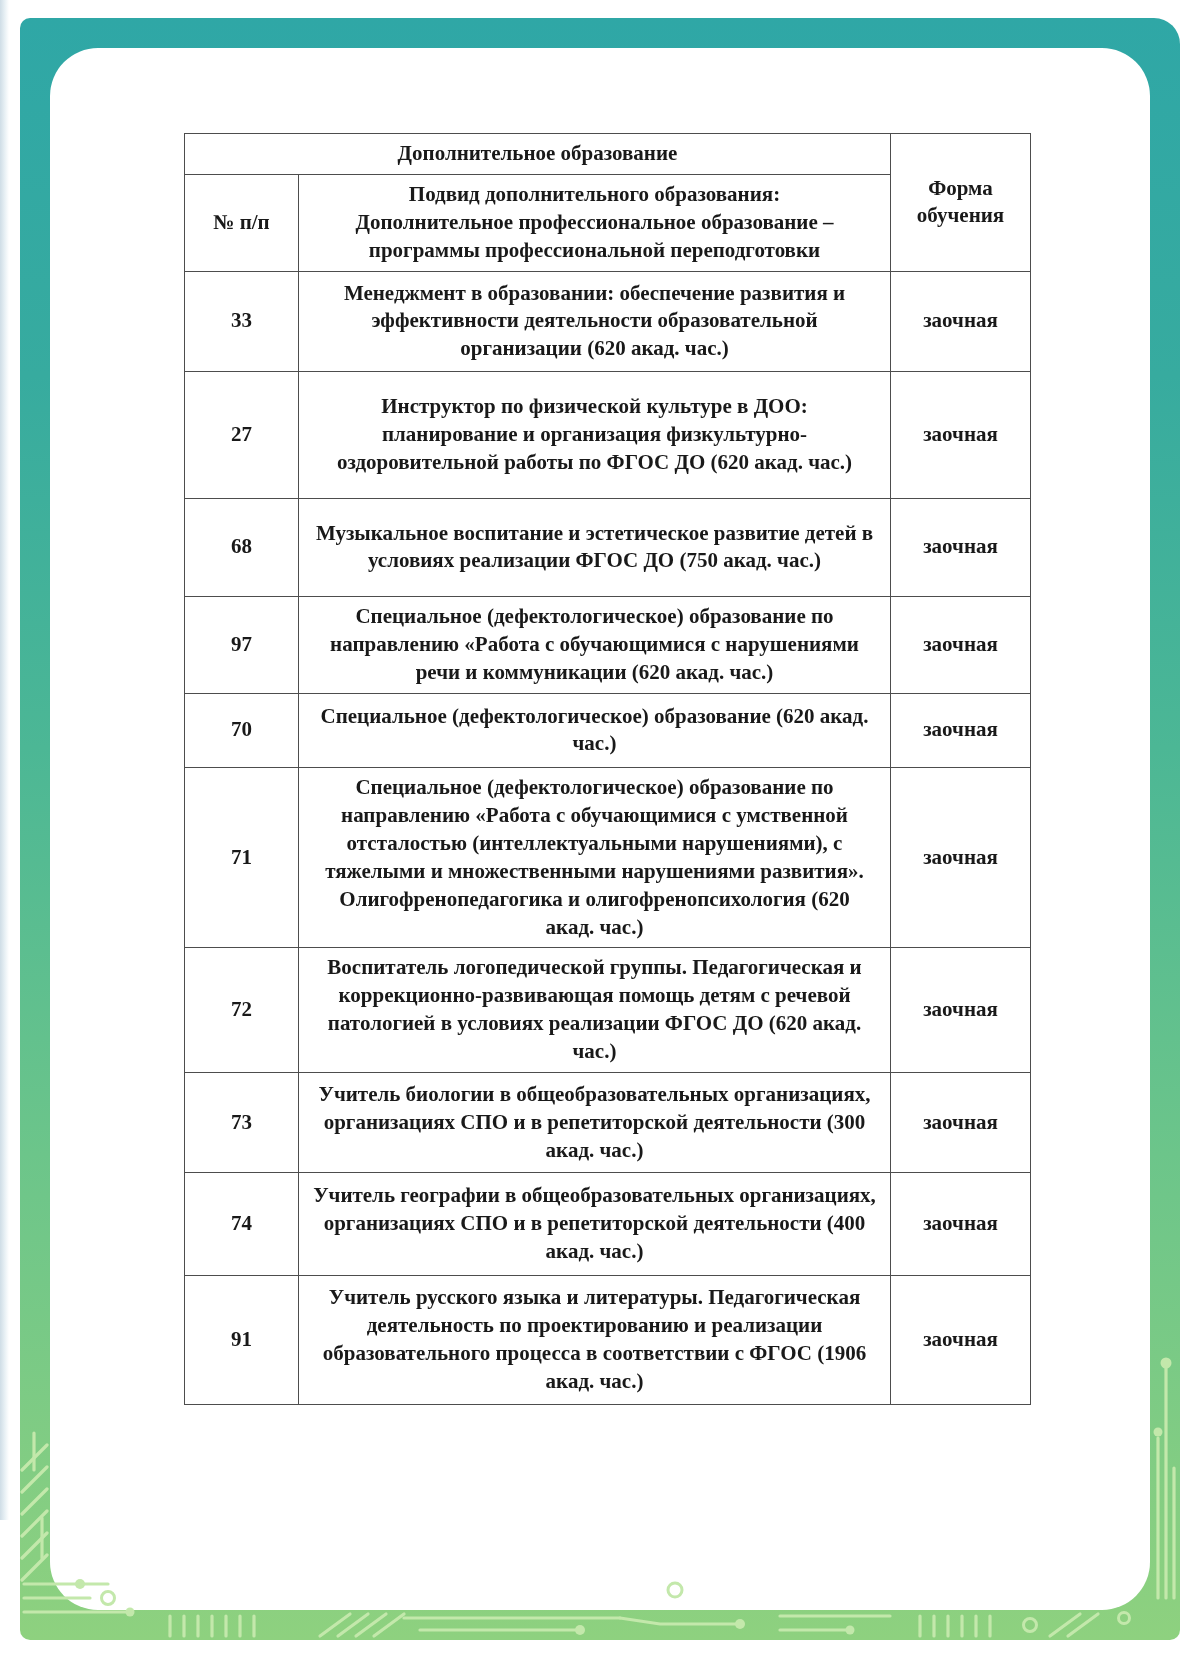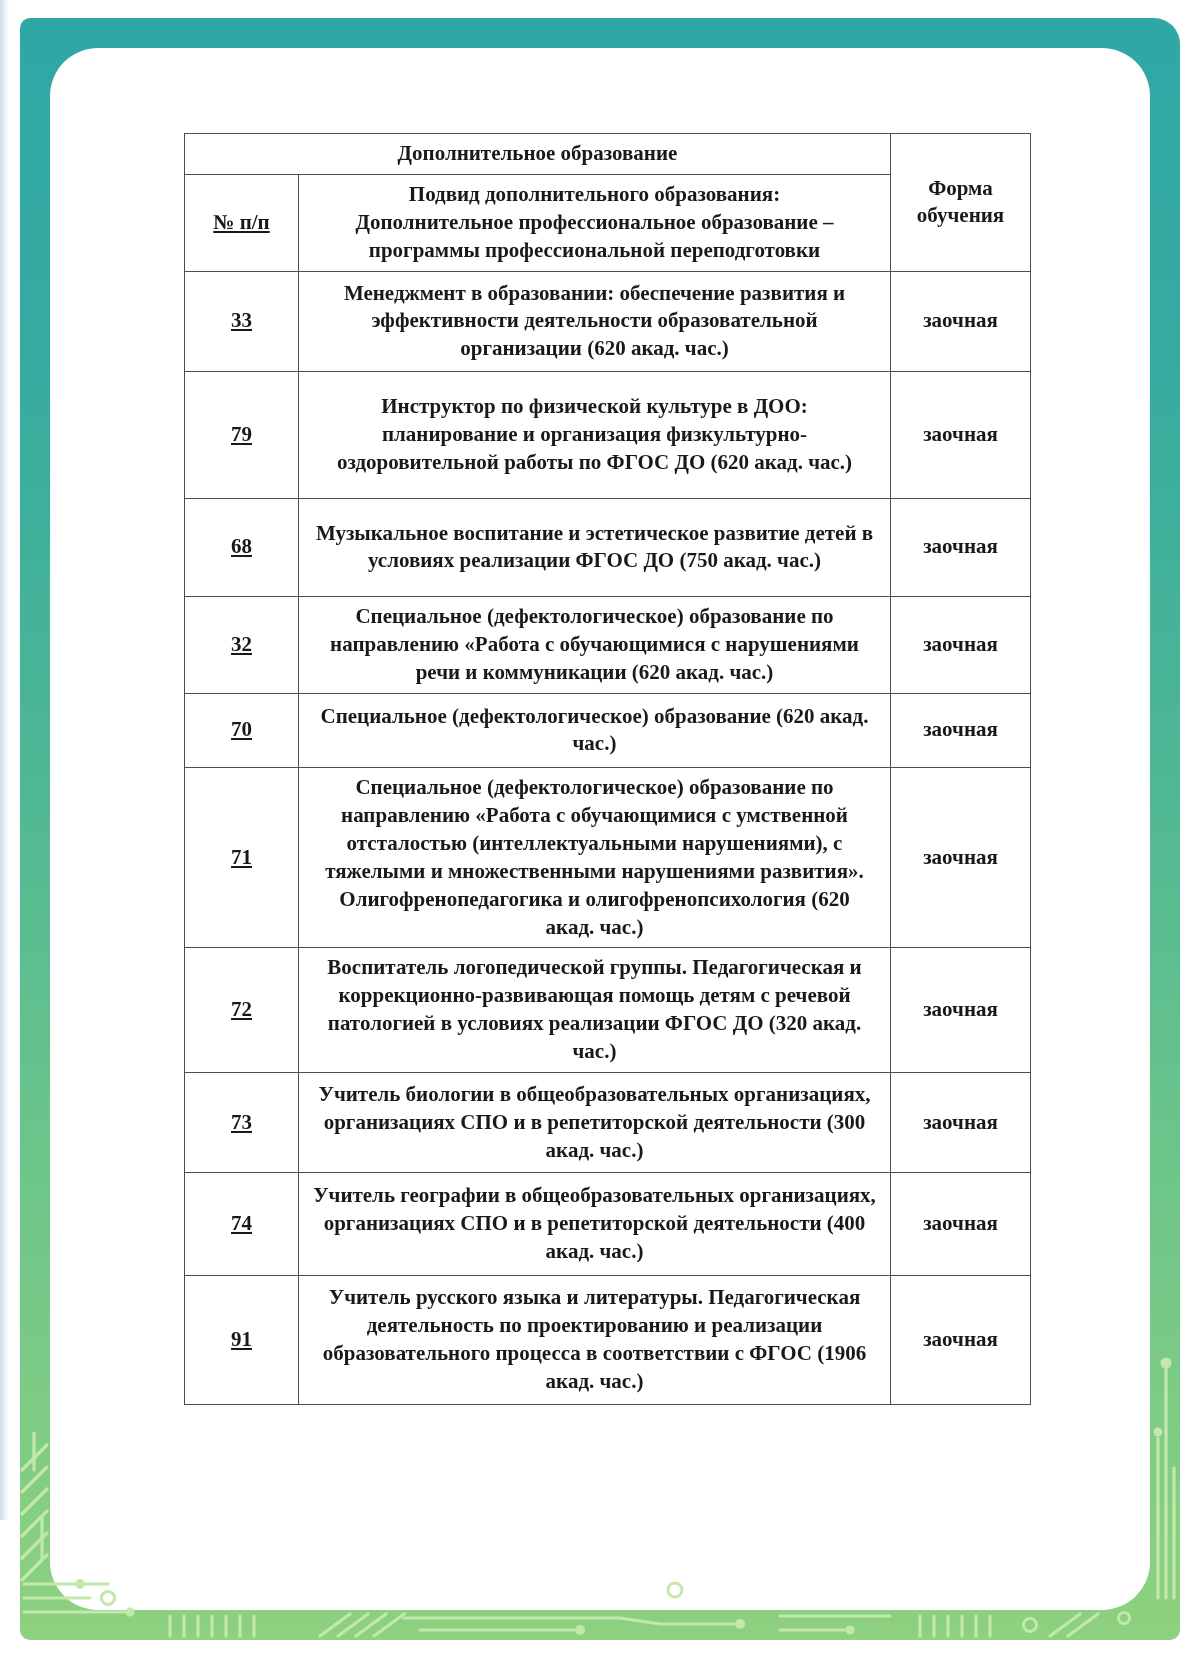--- a/index.html
+++ b/index.html
@@ -19,21 +19,21 @@
   .circuit{position:absolute;left:0;top:0;pointer-events:none;}
 
   
   table.doc{position:absolute;left:184px;top:133px;width:846px;
     border-collapse:collapse;table-layout:fixed;}
   table.doc td{border:1.5px solid #4d4d4d;text-align:center;vertical-align:middle;
     font-weight:bold;font-size:21px;line-height:1.33;color:#191919;
     padding:6px 14px;overflow:hidden;}
   td.section{font-size:21.5px;margin-left:48px;}
   td.subtype-header{white-space:pre-line;}
-  td.num{font-size:21px;text-decoration:underline;}
+  td.num{font-size:21px;}
   td.form{font-size:21px;}
 </style>
 </head>
 <body>
 
 <div class="page-edge"></div>
 
 <div class="frame">
   <div class="frame-inner"></div>
   <svg class="circuit" width="1160" height="1622" viewBox="0 0 1160 1622">
@@ -121,47 +121,47 @@
     <td class="subtype-header">Подвид дополнительного образования:
 Дополнительное профессиональное образование –
 программы профессиональной переподготовки</td>
   </tr>
   <tr style="height:100px">
     <td class="num">33</td>
     <td>Менеджмент в образовании: обеспечение развития и эффективности деятельности образовательной организации (620 акад. час.)</td>
     <td class="form">заочная</td>
   </tr>
   <tr style="height:127px">
-    <td class="num">79</td>
+    <td class="num">27</td>
     <td>Инструктор по физической культуре в ДОО: планирование и организация физкультурно-оздоровительной работы по ФГОС ДО (620 акад. час.)</td>
     <td class="form">заочная</td>
   </tr>
   <tr style="height:98px">
     <td class="num">68</td>
     <td>Музыкальное воспитание и эстетическое развитие детей в условиях реализации ФГОС ДО (750 акад. час.)</td>
     <td class="form">заочная</td>
   </tr>
   <tr style="height:97px">
-    <td class="num">32</td>
+    <td class="num">97</td>
     <td>Специальное (дефектологическое) образование по направлению «Работа с обучающимися с нарушениями речи и коммуникации (620 акад. час.)</td>
     <td class="form">заочная</td>
   </tr>
   <tr style="height:74px">
     <td class="num">70</td>
     <td>Специальное (дефектологическое) образование (620 акад. час.)</td>
     <td class="form">заочная</td>
   </tr>
   <tr style="height:176px">
     <td class="num">71</td>
     <td>Специальное (дефектологическое) образование по направлению «Работа с обучающимися с умственной отсталостью (интеллектуальными нарушениями), с тяжелыми и множественными нарушениями развития». Олигофренопедагогика и олигофренопсихология (620 акад. час.)</td>
     <td class="form">заочная</td>
   </tr>
   <tr style="height:123px">
     <td class="num">72</td>
-    <td>Воспитатель логопедической группы. Педагогическая и коррекционно-развивающая помощь детям с речевой патологией в условиях реализации ФГОС ДО (320 акад. час.)</td>
+    <td>Воспитатель логопедической группы. Педагогическая и коррекционно-развивающая помощь детям с речевой патологией в условиях реализации ФГОС ДО (620 акад. час.)</td>
     <td class="form">заочная</td>
   </tr>
   <tr style="height:100px">
     <td class="num">73</td>
     <td>Учитель биологии в общеобразовательных организациях, организациях СПО и в репетиторской деятельности (300 акад. час.)</td>
     <td class="form">заочная</td>
   </tr>
   <tr style="height:103px">
     <td class="num">74</td>
     <td>Учитель географии в общеобразовательных организациях, организациях СПО и в репетиторской деятельности (400 акад. час.)</td>

